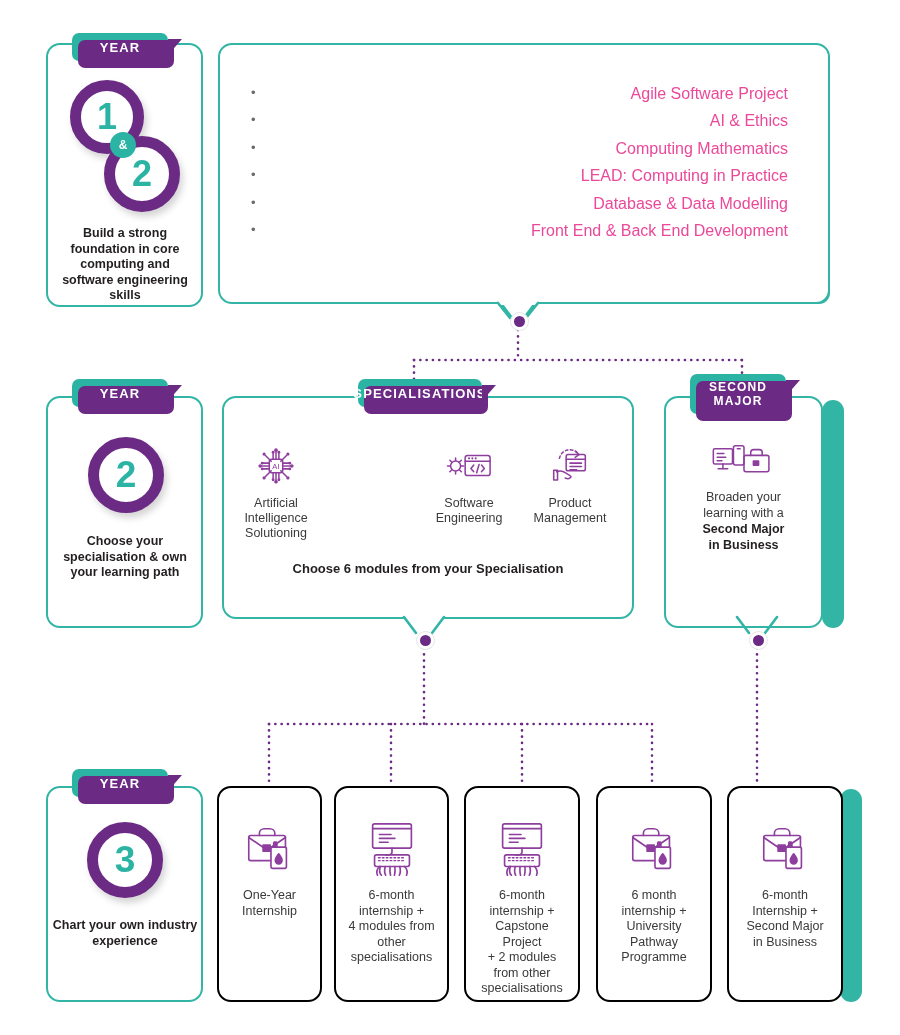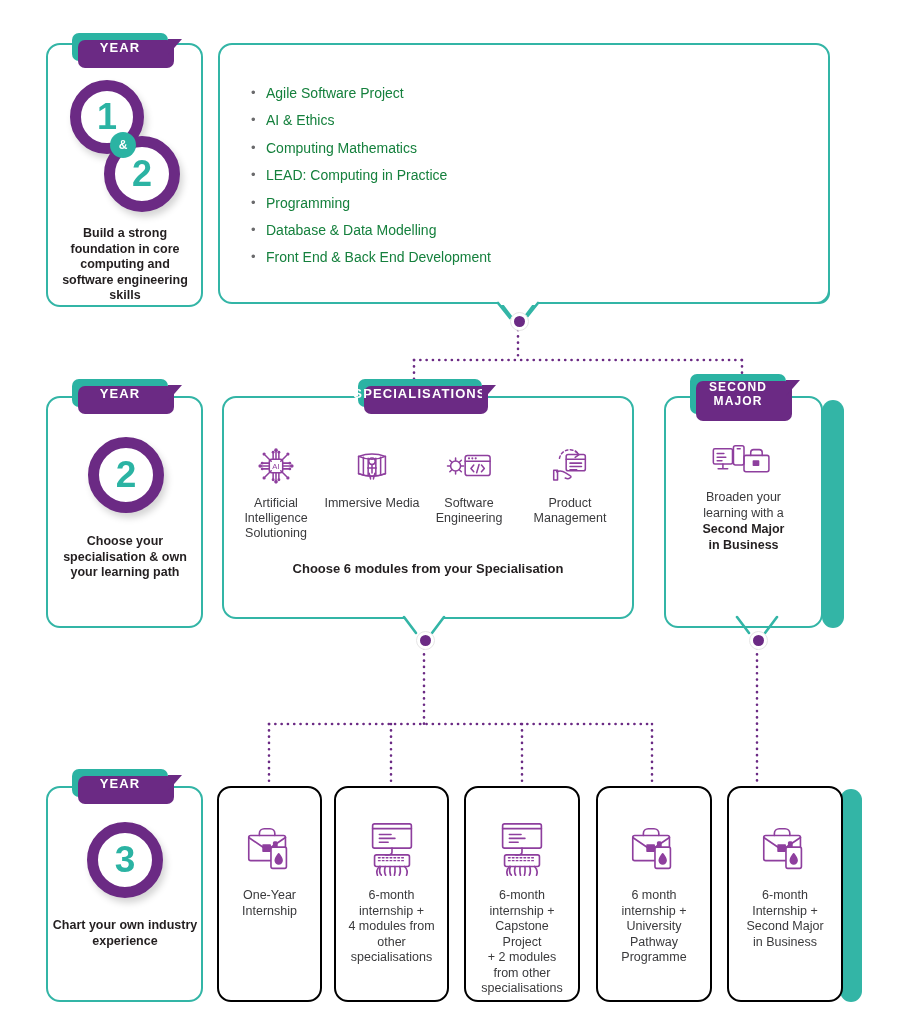--- a/index.html
+++ b/index.html
@@ -34,22 +34,22 @@
         box-shadow:3px 5px 7px rgba(0,0,0,.17);}
   .amp{position:absolute;border-radius:50%;background:#2bb3a3;color:#fff;
        display:flex;align-items:center;justify-content:center;
        font-weight:bold;font-size:12px;z-index:4;}
 
   .panel-caption{position:absolute;text-align:center;font-weight:bold;
        font-size:12.5px;line-height:15.5px;color:#231f20;}
 
   
   .bullets{position:absolute;list-style:none;margin:0;padding:0;}
-  .bullets li{position:relative;padding-left:18px;font-size:14px;
-       line-height:15px;margin-bottom:12.4px;color:#15803d;}
+  .bullets li{position:relative;padding-left:18px;font-size:16px;
+       line-height:15px;margin-bottom:12.4px;color:#ec4899;text-align:right;}
   .bullets li:before{content:"\2022";position:absolute;left:3px;top:-1px;
        color:#6a6a6c;font-size:13px;}
 
   
   .spec{position:absolute;width:104px;text-align:center;}
   .spec .ic{height:52px;display:flex;align-items:flex-end;justify-content:center;}
   .spec .lbl{margin-top:7px;font-size:12.5px;line-height:15px;color:#3a3a3c;}
   .choose{position:absolute;text-align:center;font-weight:bold;font-size:13px;
           color:#231f20;width:100%;}
 
@@ -117,21 +117,20 @@
 
   <div class="panel-caption" style="left:56px;top:214px;width:138px;margin-top:12px;">Build a strong foundation in core computing and software engineering skills</div>
 
   <div class="panel" style="left:218px;top:43px;width:612px;height:261px;"></div>
 
   <ul class="bullets" style="left:248px;top:86px;width:540px;">
     <li>Agile Software Project</li>
     <li>AI &amp; Ethics</li>
     <li>Computing Mathematics</li>
     <li>LEAD: Computing in Practice</li>
-    <li>Programming</li>
     <li>Database &amp; Data Modelling</li>
     <li>Front End &amp; Back End Development</li>
   </ul>
 
   <svg class="conn" viewBox="0 0 900 1035" style="z-index:3;">
     <path d="M500,302 L512,318 M536,302 L524,318" stroke="#33b5a6" stroke-width="2.6" fill="none" stroke-linecap="round"></path>
     <rect x="498" y="297" width="40" height="8" fill="#ffffff"></rect>
     <path d="M498,303 L510,318 M538,303 L526,318" stroke="#33b5a6" stroke-width="2.6" fill="none" stroke-linecap="round"></path>
   </svg>
   <div class="nodedot" style="left:510px;top:312px;">
@@ -186,32 +185,20 @@
           <circle cx="9.6" cy="21" r="1.5"></circle>
             <circle cx="9.6" cy="27" r="1.5"></circle>
           <circle cx="38.4" cy="21" r="1.5"></circle>
             <circle cx="38.4" cy="27" r="1.5"></circle>
         </g>
       </svg>
     </div>
     <div class="lbl">Artificial Intelligence Solutioning</div>
   </div>
 
-  <div class="spec" style="left:320px;top:437px;">
-    <div class="ic">
-      <svg width="46" height="46" viewBox="0 0 48 48" fill="none" stroke="#8e3f9e" stroke-width="1.6" stroke-linecap="round" stroke-linejoin="round">
-        <path d="M10,14 q14,-5 28,0 v18 q-14,5 -28,0 z"></path>
-        <path d="M10,14 q14,6 28,0 M10,32 q14,6 28,0"></path>
-        <path d="M15,15 v18 M20,16 v17 M28,16 v17 M33,15 v18"></path>
-        <circle cx="24" cy="19" r="3.4"></circle>
-        <path d="M24,22.4 v9 M19.6,26 h8.8 M21,31.5 l1.5,6 M27,31.5 l-1.5,6"></path>
-      </svg>
-    </div>
-    <div class="lbl">Immersive Media</div>
-  </div>
 
   <div class="spec" style="left:417px;top:437px;">
     <div class="ic">
       <svg width="50" height="46" viewBox="0 0 52 48" fill="none" stroke="#8e3f9e" stroke-width="1.6" stroke-linecap="round" stroke-linejoin="round">
         <rect x="22" y="13" width="26" height="21" rx="2.5"></rect>
         <path d="M22,19 H48"></path>
         <g fill="#8e3f9e" stroke="none">
           <circle cx="26" cy="16" r="1.1"></circle>
             <circle cx="29.5" cy="16" r="1.1"></circle>
             <circle cx="33" cy="16" r="1.1"></circle>

